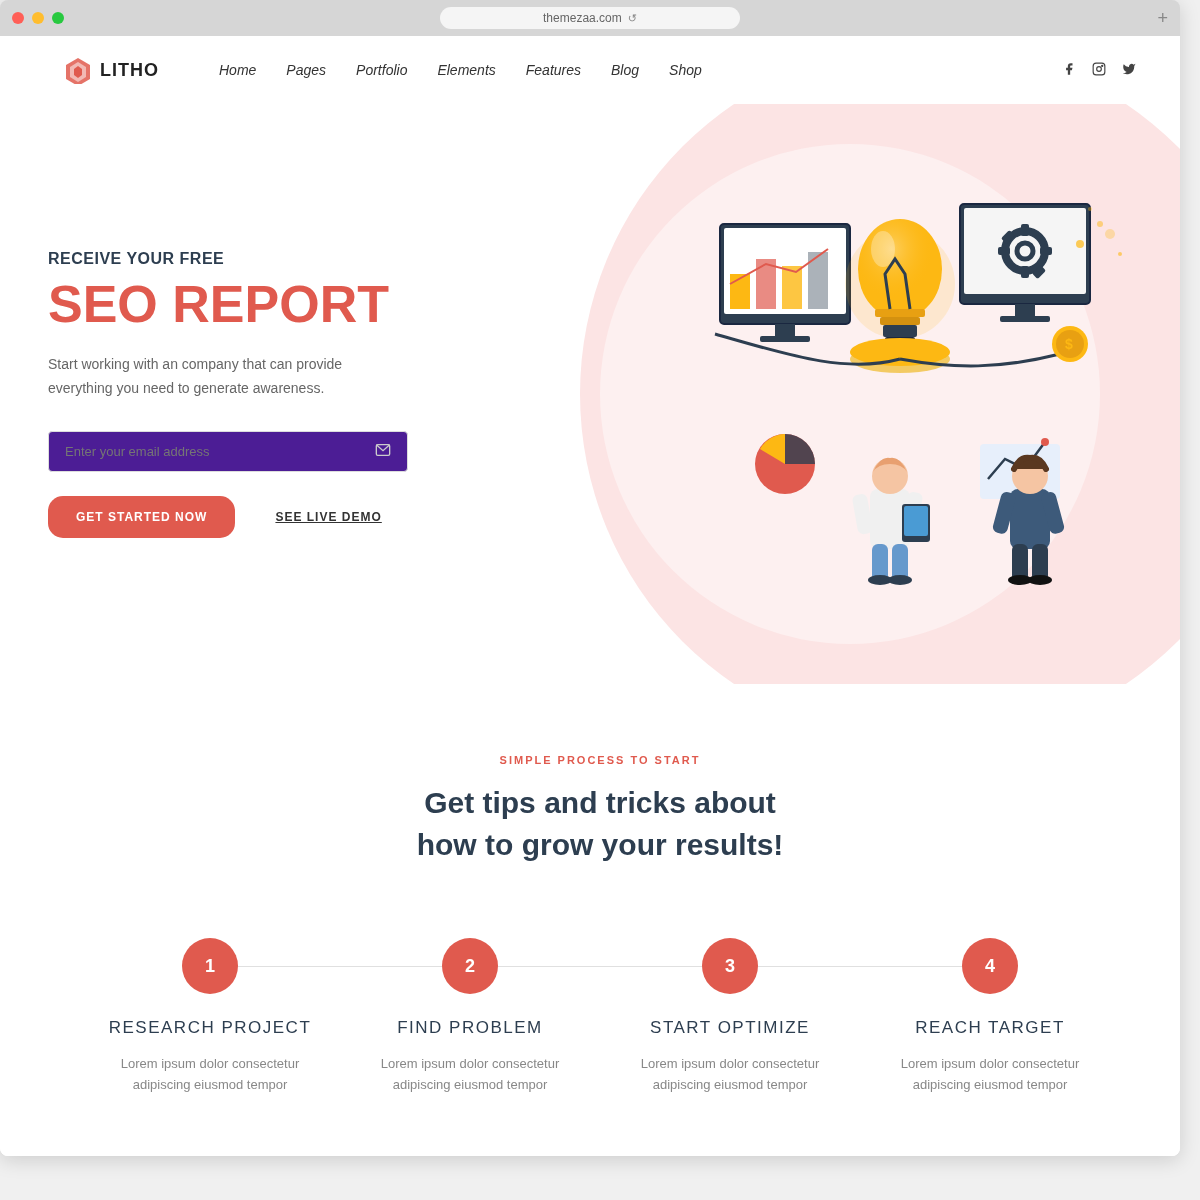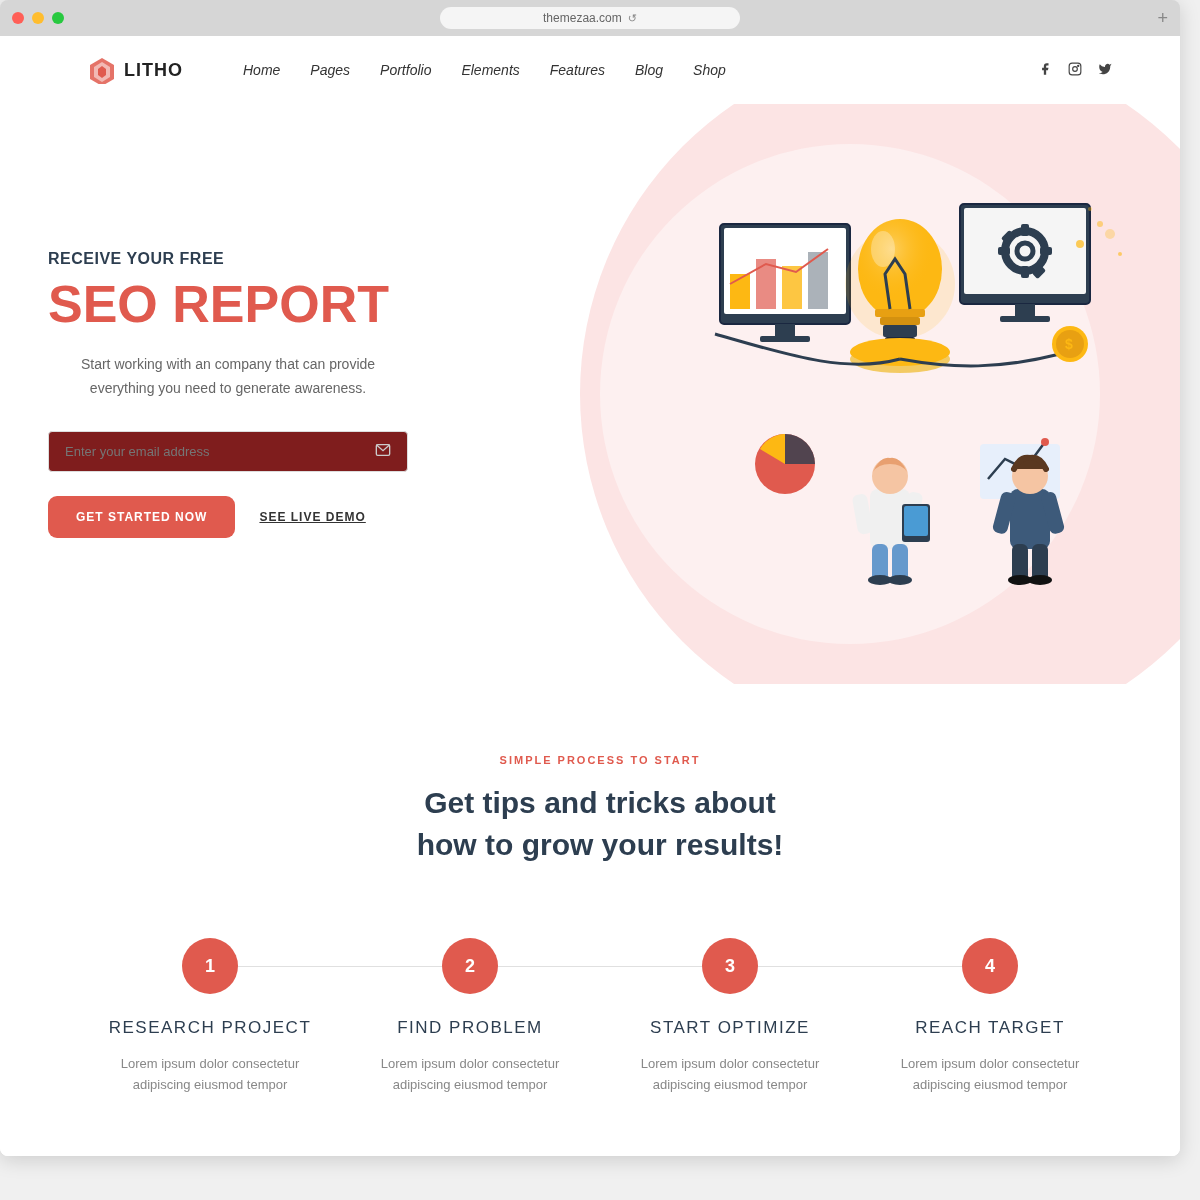--- a/index.html
+++ b/index.html
@@ -55,21 +55,21 @@
     
     .website {
       background: #fff;
       width: 1200px;
     }
 
     
     .navbar {
       display: flex;
       align-items: center;
-      padding: 20px 88px;
+      padding: 20px 64px;
       background: #fff;
       position: relative;
       z-index: 10;
     }
     .logo {
       display: flex;
       align-items: center;
       gap: 8px;
       font-weight: 800;
       font-size: 18px;
@@ -155,28 +155,27 @@
       line-height: 1.1;
       text-transform: uppercase;
       margin-bottom: 20px;
     }
     .hero-description {
       font-size: 14px;
       color: #666;
       line-height: 1.7;
       margin-bottom: 30px;
       max-width: 360px;
-      text-align: center;
     }
     .email-form {
       display: flex;
       align-items: center;
       border: 1px solid #ddd;
       border-radius: 4px;
-      background: #7f1d1d;
+      background: #4c1d95;
       padding: 10px 16px;
       margin-bottom: 24px;
       max-width: 360px;
     }
     .email-input {
       border: none;
       outline: none;
       flex: 1;
       font-size: 13px;
       color: #999;
@@ -192,34 +191,35 @@
       gap: 24px;
     }
     .btn-primary {
       background: #e05a4e;
       color: #fff;
       border: none;
       padding: 14px 28px;
       font-size: 12px;
       font-weight: 700;
       letter-spacing: 1px;
-      border-radius: 9px;
+      border-radius: 15px;
       cursor: pointer;
       text-transform: uppercase;
     }
     .btn-secondary {
       background: none;
       border: none;
       font-size: 12px;
       font-weight: 700;
       color: #333;
       letter-spacing: 1px;
       cursor: pointer;
       text-transform: uppercase;
       text-decoration: underline;
+      margin-left: 16px;
     }
 
     
     .hero-illustration {
       position: absolute;
       right: 60px;
       top: 20px;
       z-index: 2;
       width: 480px;
       height: 500px;

